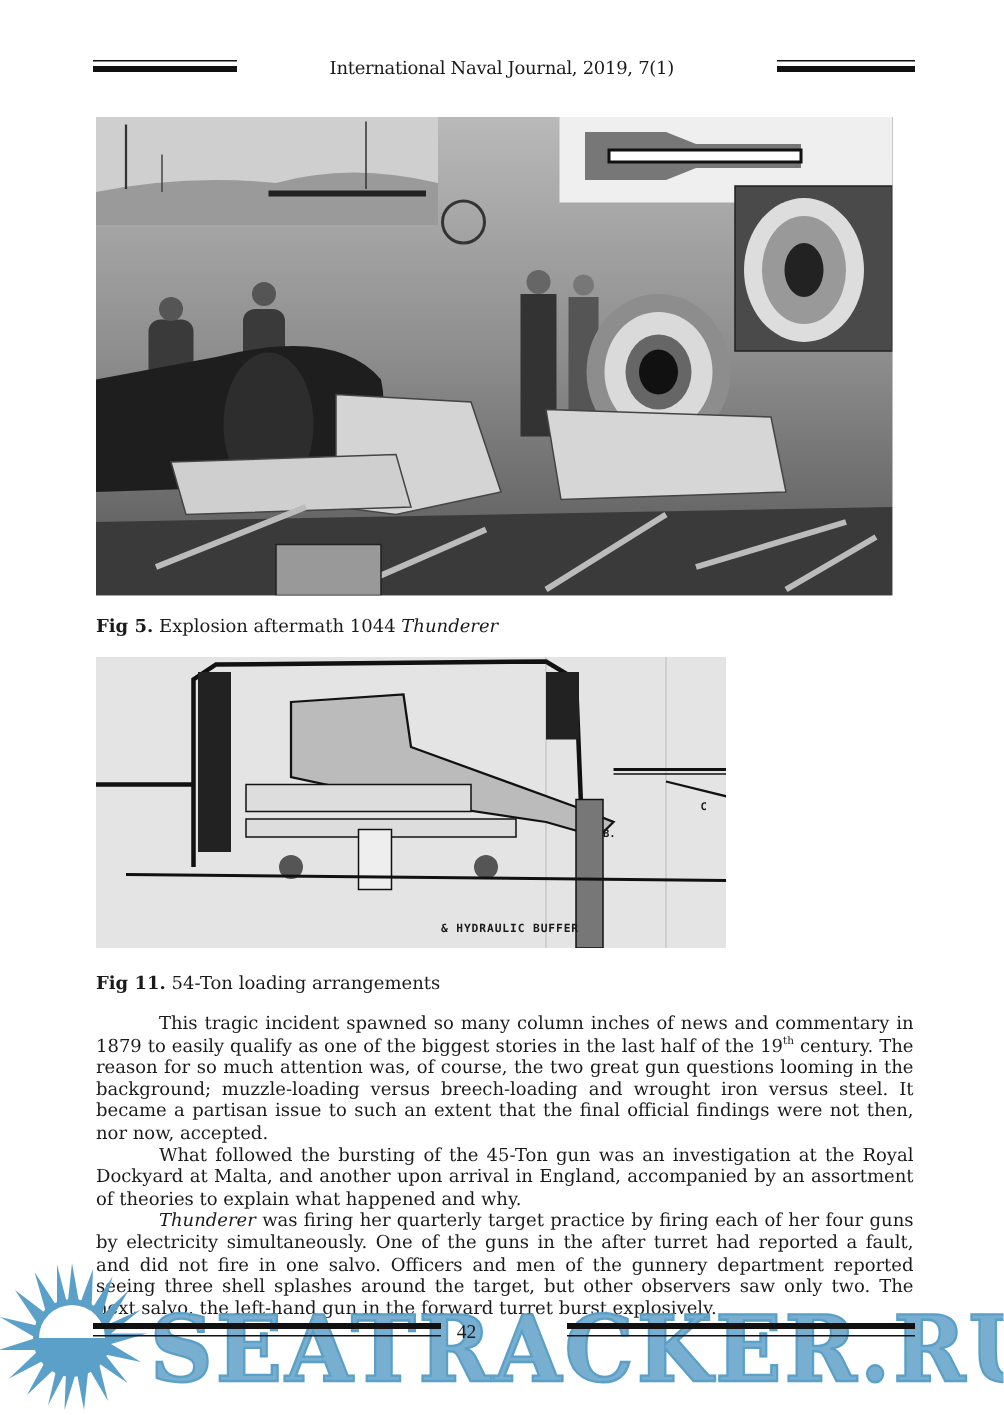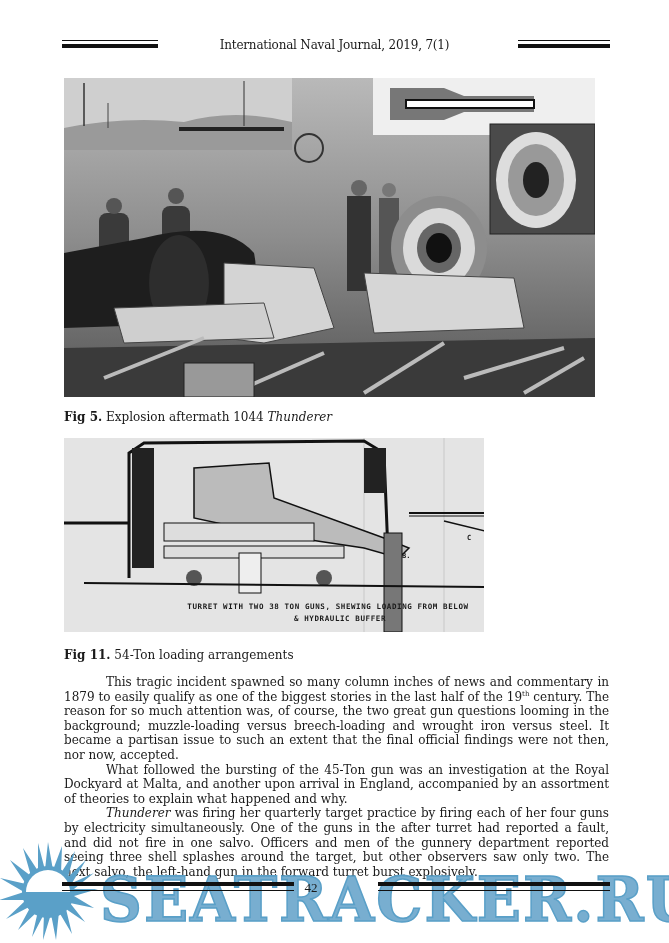--- a/index.html
+++ b/index.html
@@ -124,21 +124,20 @@
     <line x1="345" y1="75" x2="528" y2="75" stroke="#111" stroke-width="2"></line>
     <line x1="345" y1="78" x2="528" y2="78" stroke="#111" stroke-width="1"></line>
     <line x1="20" y1="145" x2="528" y2="150" stroke="#111" stroke-width="2"></line>
     <line x1="380" y1="83" x2="490" y2="110" stroke="#111" stroke-width="1.5"></line>
     <line x1="480" y1="80" x2="480" y2="115" stroke="#111" stroke-width="1.5"></line>
   </svg>
   <div style="position:absolute;left:470px;top:40px;font-family:'DejaVu Sans Mono',monospace;font-size:11px;font-weight:bold;">FIG.2</div>
   <div style="position:absolute;left:460px;top:66px;font-family:Liberation Mono, monospace;font-size:10px;font-weight:bold;">DECK</div>
   <div style="position:absolute;left:338px;top:114px;font-family:'DejaVu Sans Mono',monospace;font-size:7px;font-weight:bold;">B.</div>
   <div style="position:absolute;left:403px;top:96px;font-family:'DejaVu Sans Mono',monospace;font-size:7px;font-weight:bold;">C</div>
-  <div style="position:absolute;left:0;width:528px;text-align:center;top:164px;font-family:'DejaVu Sans Mono',monospace;font-size:7.5px;font-weight:bold;letter-spacing:0.6px;">TURRET WITH TWO 38 TON GUNS, SHEWING LOADING FROM BELOW</div>
   <div style="position:absolute;left:0;width:528px;text-align:center;top:176px;font-family:'DejaVu Sans Mono',monospace;font-size:7.5px;font-weight:bold;letter-spacing:0.6px;margin-left:12px;">&amp; HYDRAULIC BUFFER</div>
 </div>
 
 <div class="caption" style="top:648px;">
   <b>Fig 11.</b>
   <span>54-Ton loading arrangements</span>
 </div>
 
 <div class="body-text">
   <p><span>This tragic incident spawned so many column inches of news and commentary in 1879 to easily qualify as one of the biggest stories in the last half of the 19</span><sup>th</sup><span> century. The reason for so much attention was, of course, the two great gun questions looming in the background; muzzle-loading versus breech-loading and wrought iron versus steel. It became a partisan issue to such an extent that the final official findings were not then, nor now, accepted.</span></p>

